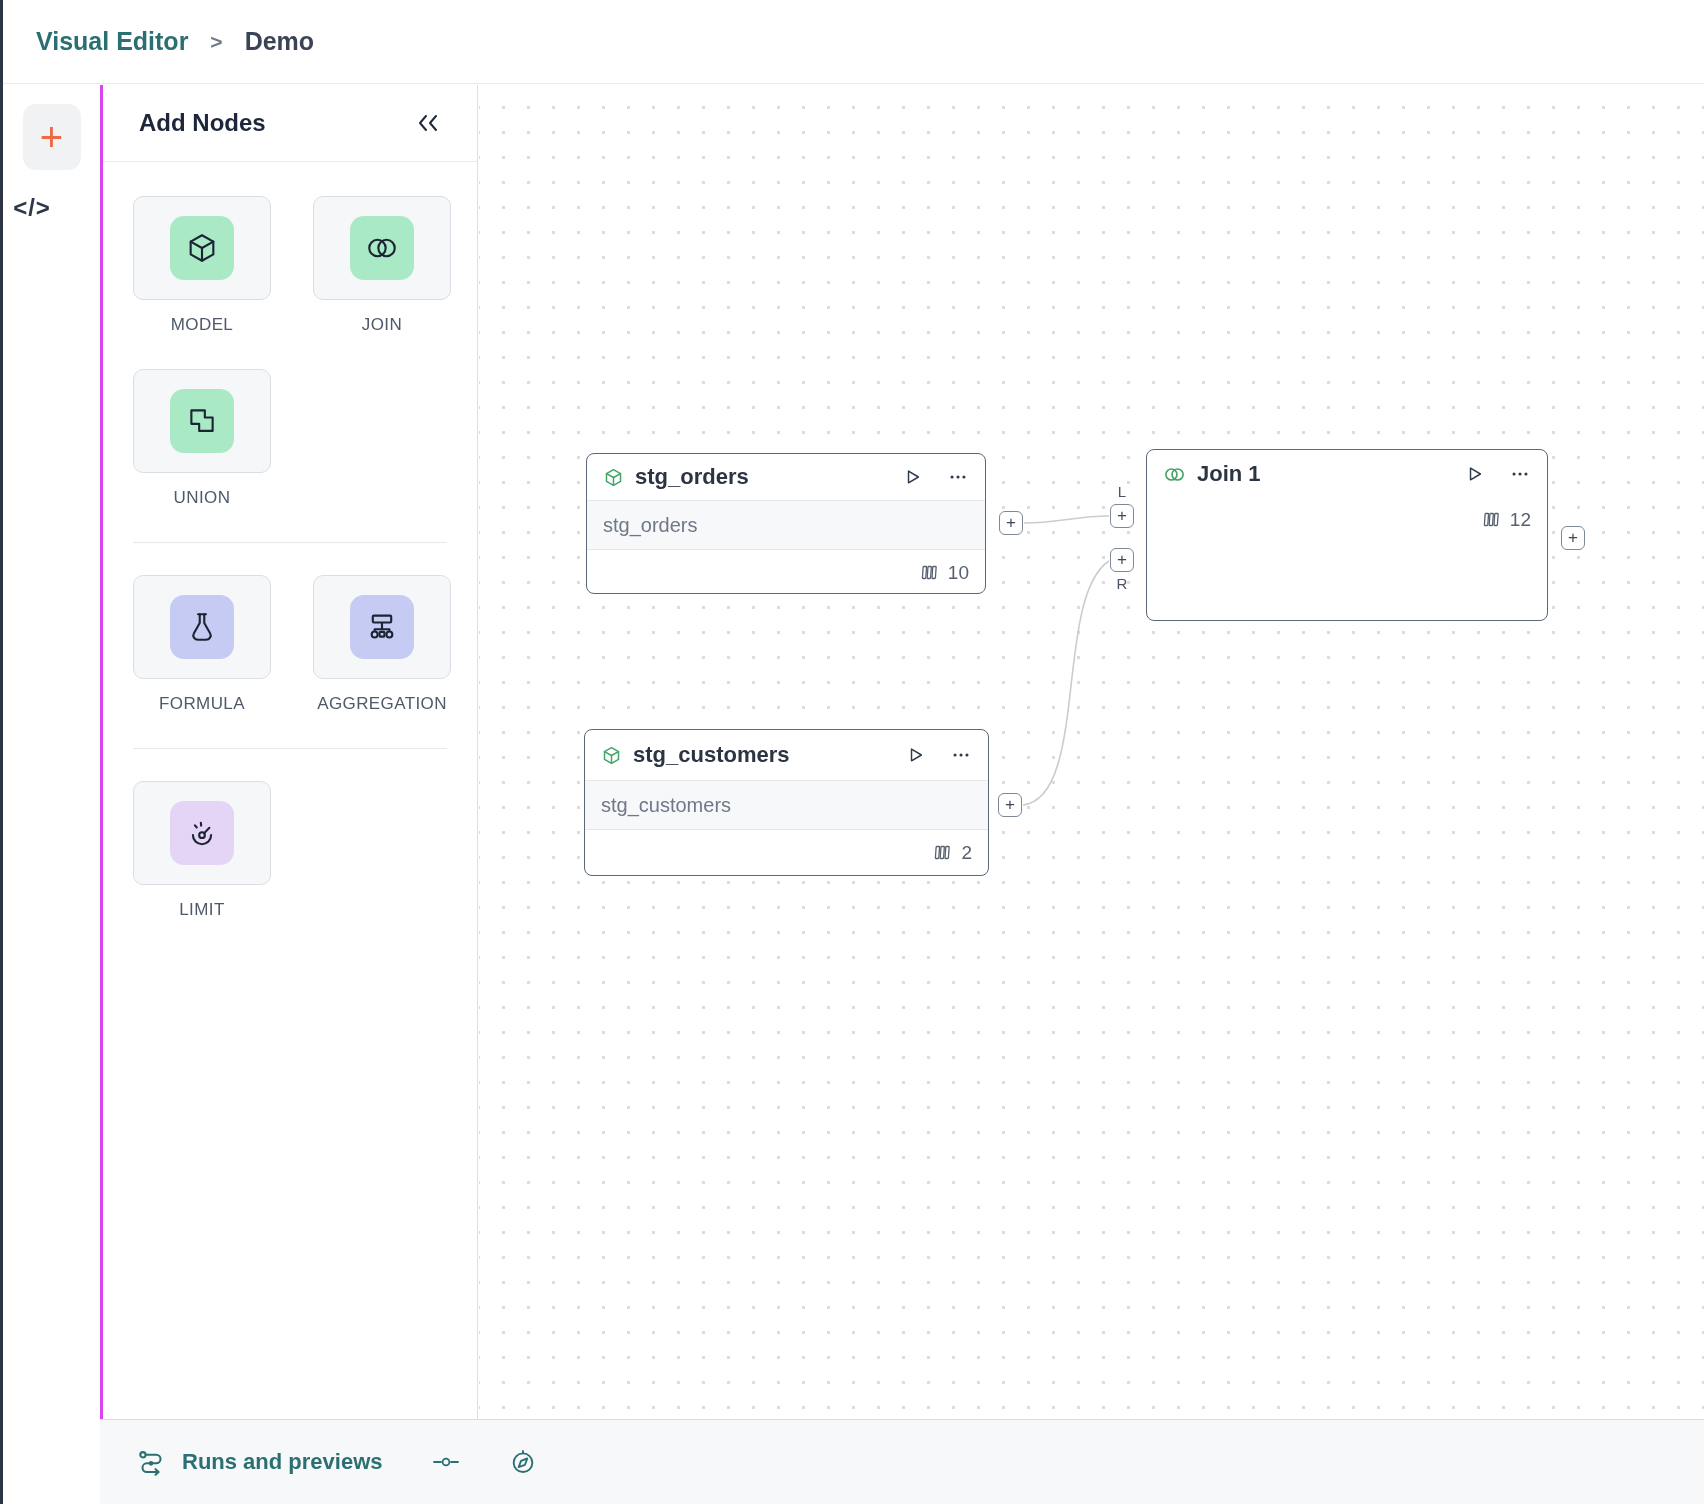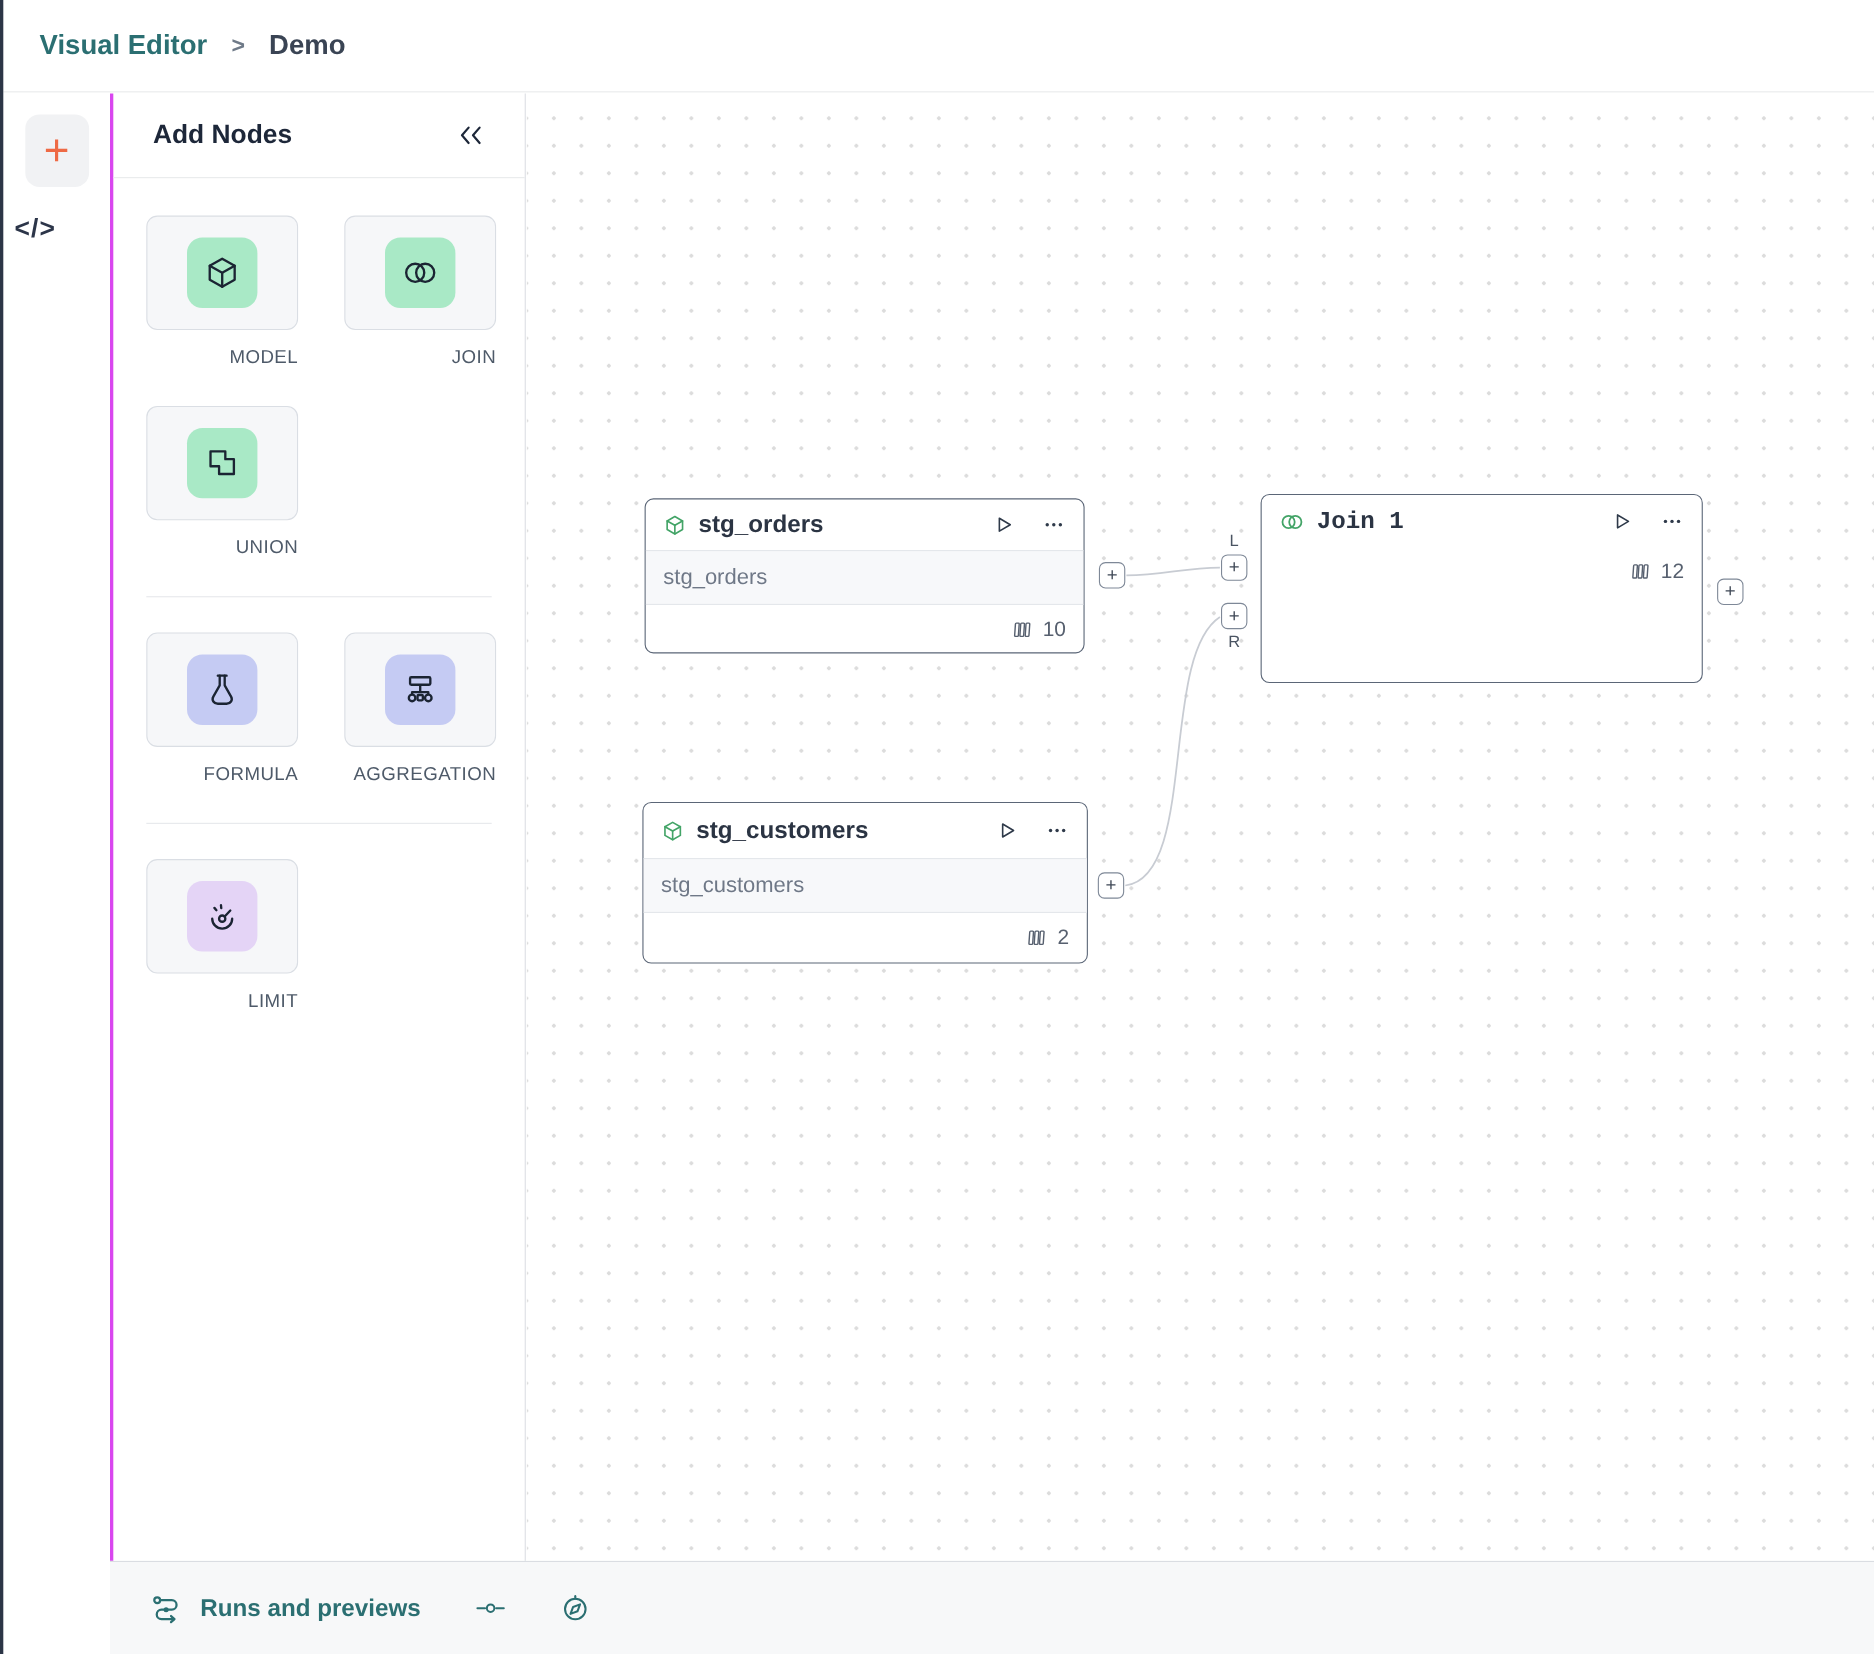--- a/index.html
+++ b/index.html
@@ -35,21 +35,21 @@
     border-left:3px solid #d946ef; border-right:1px solid #dcdfe4; z-index:30;
   }
   .panel-header {
     height:77px; border-bottom:1px solid #e8eaec; display:flex; align-items:center;
     justify-content:space-between; padding:0 36px 0 36px;
   }
   .panel-title { font-size:24px; font-weight:bold; color:#1d2739; }
   .panel-collapse { background:none; border:none; cursor:pointer; color:#1d2739; display:flex; align-items:center; }
   .panel-body { padding:34px 30px 0; }
   .row { display:flex; gap:42px; margin-bottom:34px; }
-  .card-wrap { width:138px; display:flex; flex-direction:column; align-items:flex-end; }
+  .card-wrap { width:138px; display:flex; flex-direction:column; align-items:center; }
   .node-card {
     width:138px; height:104px; background:#f6f7f9; border:1px solid #dadee4; border-radius:10px;
     display:flex; align-items:center; justify-content:center; cursor:grab;
   }
   .tile { width:64px; height:64px; border-radius:14px; display:flex; align-items:center; justify-content:center; }
   .tile.green  { background:#a9e9c6; }
   .tile.indigo { background:#c5cbf3; }
   .tile.purple { background:#e4d4f6; }
   .card-label { margin-top:15px; font-size:17px; color:#4e5a69; letter-spacing:0.4px; white-space:nowrap; }
   .divider { height:1px; background:#e6e8ec; margin:6px 0 32px; }
@@ -289,21 +289,21 @@
             <rect x="3.4" y="3" width="3.4" height="12" rx="0.8"></rect>
             <rect x="8.2" y="3" width="3.4" height="12" rx="0.8"></rect>
             <rect x="13" y="3" width="3.4" height="12" rx="0.8"></rect>
           </g>
         </svg>
       <span class="fn-count">2</span>
     </div>
   </div>
 
   <div class="flow-node" style="left:667px; top:364px; width:402px; height:172px;">
-    <div class="fn-header" style="flex-basis:48px;font-family:Liberation Mono, monospace;">
+    <div class="fn-header" style="flex-basis:48px;">
       <svg width="23" height="23" viewBox="0 0 24 24" fill="none" stroke="#43a467" stroke-width="1.7">
           <circle cx="8.8" cy="12" r="5.8"></circle>
           <circle cx="15.2" cy="12" r="5.8"></circle>
         </svg>
       <span class="fn-title">Join 1</span>
       <button class="icon-btn">
         <svg width="22" height="22" viewBox="0 0 24 24" fill="none" stroke="#2f3a4a" stroke-width="1.6" stroke-linejoin="round">
             <path d="M8.2 5.6v12.8L19 12z"></path>
           </svg>
       </button>

